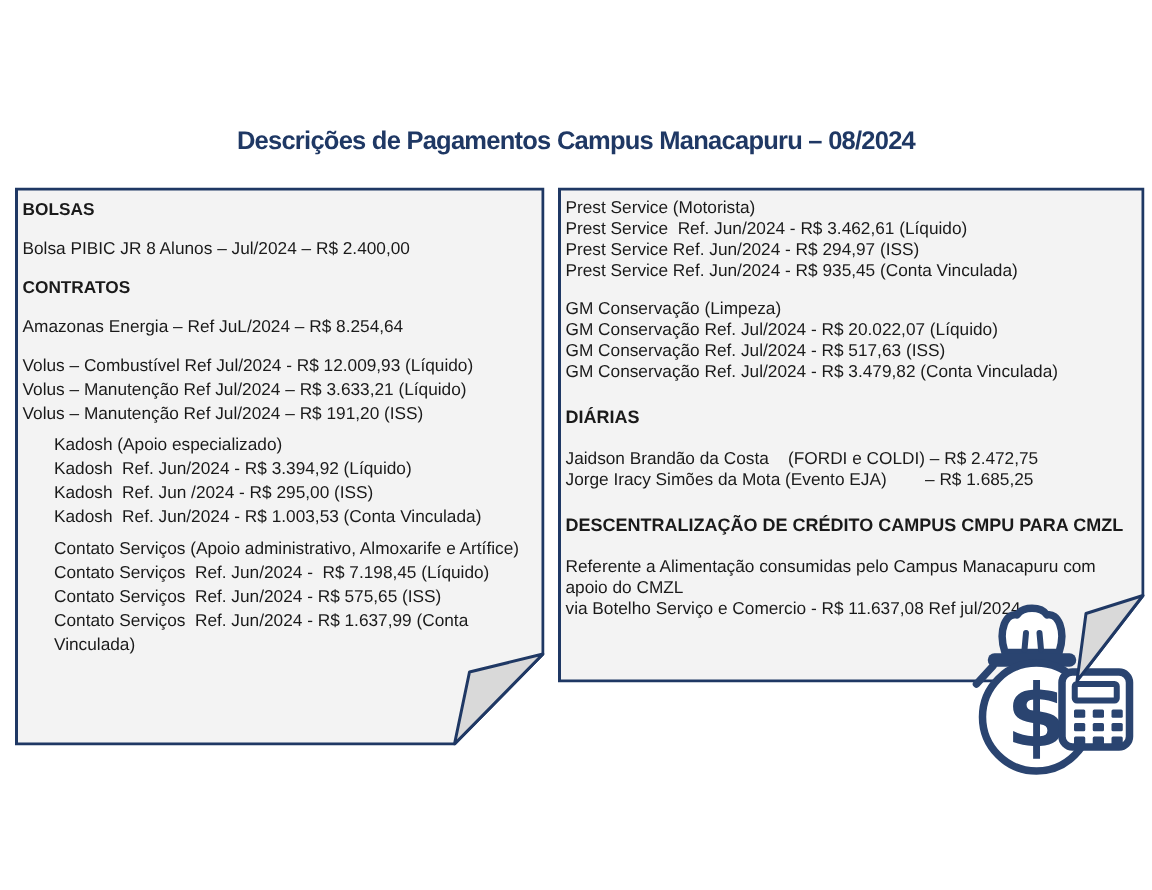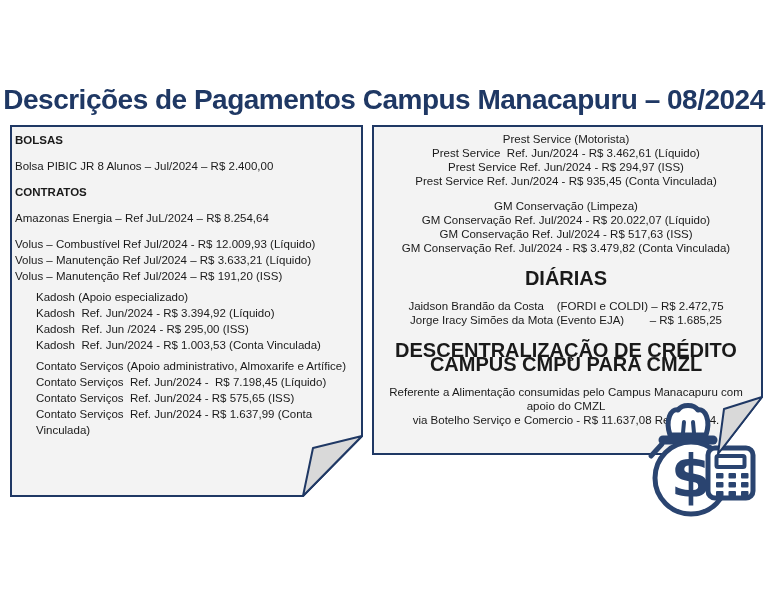--- a/index.html
+++ b/index.html
@@ -4,40 +4,40 @@
 <style>
   html,body{margin:0;padding:0;}
   body{
     width:768px;height:593px;position:relative;overflow:hidden;
     background:#ffffff;
     font-family:"Liberation Sans",sans-serif;
   }
   .page-title{
     position:absolute;top:84px;left:0;width:768px;
     text-align:center;
-    font-size:28px;font-weight:bold;letter-spacing:-0.5px;
+    font-size:17px;font-weight:bold;letter-spacing:-0.5px;
     color:#1f3864;
     white-space:nowrap;
   }
   .panel{position:absolute;}
   #left-panel-box{left:10px;top:125px;width:353px;height:372px;}
-  #right-panel-box{left:372px;top:125px;width:391px;height:330px;text-align:center;}
+  #right-panel-box{left:372px;top:125px;width:391px;height:330px;}
   .panel-bg{position:absolute;left:0;top:0;}
   .panel-content{
     position:absolute;left:5px;top:7px;right:8px;
     font-size:11.5px;color:#1a1a1a;
     white-space:pre-wrap;
   }
   .line{white-space:pre-wrap;}
   #left-panel-box .line{line-height:16px;}
   #right-panel-box .line{line-height:14px;}
   .para{margin:0 0 10px 0;}
   #right-panel-box .para{margin-bottom:11px;}
   .para.bold .line{font-weight:bold;}
-  .para.header .line{font-weight:bold;font-size:20px;line-height:17px;}
+  .para.header .line{font-weight:bold;font-size:12px;line-height:17px;}
   #right-panel-box .para.header{margin:16px 0 14px 0;}
   .para.tight{margin-top:-5px;margin-left:21px;}
   #decor-icon{position:absolute;left:640px;top:392px;}
 </style>
 </head>
 <body>
 
 <div class="page-title">Descrições de Pagamentos Campus Manacapuru – 08/2024</div>
 
 <div class="panel" id="left-panel-box">

